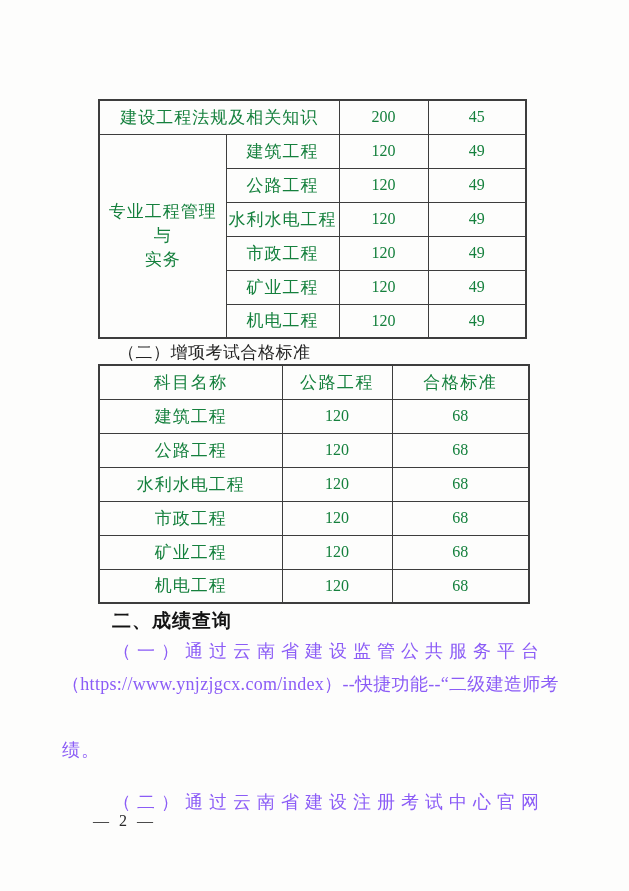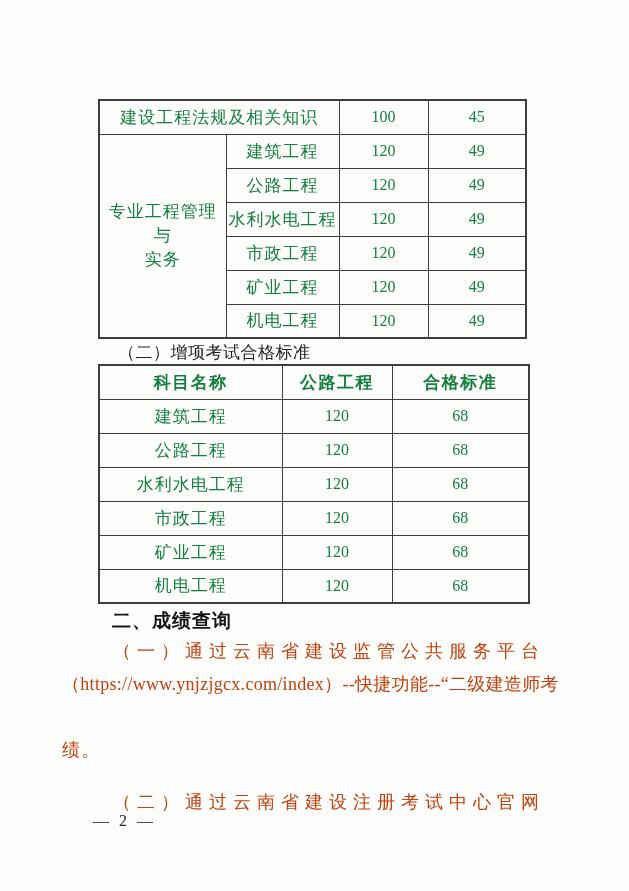--- a/index.html
+++ b/index.html
@@ -52,21 +52,21 @@
   }
 
   .addition-table {
     position: absolute;
     left: 98px;
     top: 364px;
     width: 430px;
     border: 2px solid #3d3d3d;
   }
   .addition-table tr { height: 34px; }
-  .addition-table th { font-weight: 700; letter-spacing: 1.5px; margin-top: 48px; }
+  .addition-table th { font-weight: 400; letter-spacing: 1.5px; margin-top: 48px; }
 
   
   .section-heading {
     position: absolute;
     left: 112px;
     top: 608px;
     font-family: "Liberation Sans", "DejaVu Sans", sans-serif;
     font-weight: 700;
     font-size: 19px;
     letter-spacing: 1px;
@@ -74,21 +74,21 @@
   }
 
   .body-line {
     position: absolute;
     left: 62px;
     width: 505px;
     height: 26px;
     font-size: 18px;
     line-height: 24px;
     white-space: nowrap;
-    color: #c2410c;
+    color: #8b5cf6;
   }
   .indent-justified {
     padding-left: 51px;
     letter-spacing: 6px;
   }
   .line-1 { top: 639px; }
   .line-2 { top: 672px; letter-spacing: 0.3px; }
   .line-3 { top: 705px; letter-spacing: 1px; }
   .line-4 { top: 738px; letter-spacing: 1px; }
   .line-5 { top: 762px; margin-top: 28px; }
@@ -110,21 +110,21 @@
   <table class="pass-table">
     <colgroup>
       <col style="width:127px">
         <col style="width:113px">
         <col style="width:89px">
         <col style="width:98px">
     </colgroup>
     <tbody>
         <tr>
       <td colspan="2">建设工程法规及相关知识</td>
-      <td class="num-cell">100</td>
+      <td class="num-cell">200</td>
       <td class="num-cell">45</td>
     </tr>
     <tr>
       <td rowspan="6" class="group-cell">
         <div>专业工程管理与</div>
         <div>实务</div>
       </td>
       <td>建筑工程</td>
       <td class="num-cell">120</td>
       <td class="num-cell">49</td>

